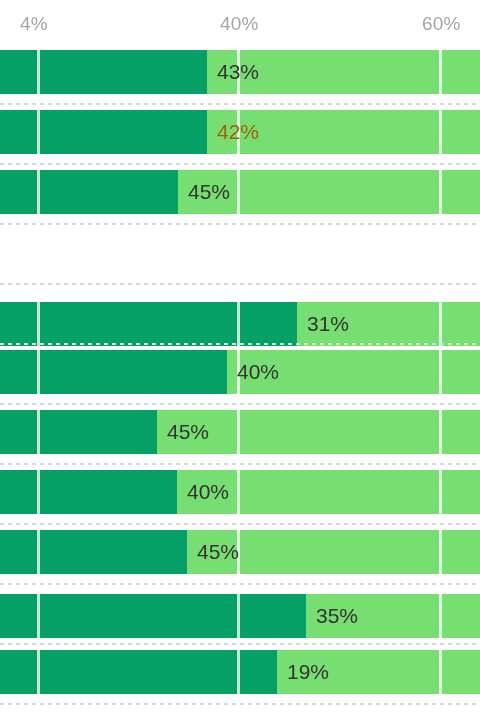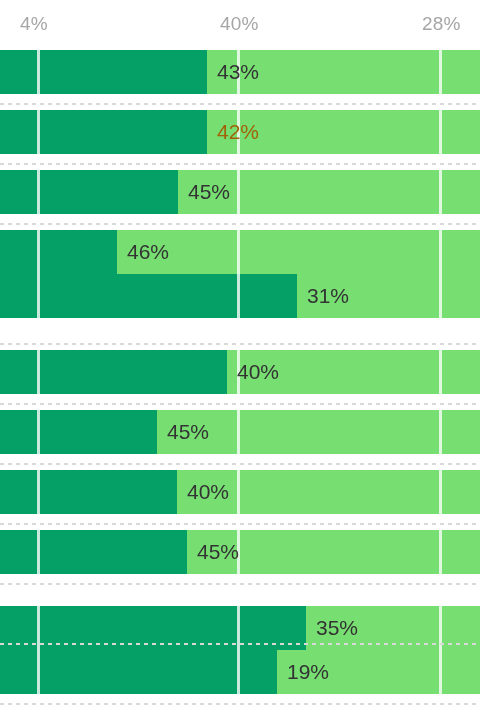--- a/index.html
+++ b/index.html
@@ -100,21 +100,21 @@
   }
 </style>
 </head>
 <body>
 
 <div id="chart-root">
 
   <div class="axis-area">
       <div class="axis-tick-label" style="left: 38px; color: rgb(166, 166, 166);">4%</div>
       <div class="axis-tick-label" style="left: 238px; color: rgb(166, 166, 166);">40%</div>
-      <div class="axis-tick-label" style="left: 440px; color: rgb(166, 166, 166);">28%</div>
+      <div class="axis-tick-label" style="left: 440px; color: rgb(166, 166, 166);">60%</div>
     </div>
 
   <div class="plot-area">
       <div class="bar-row" style="top: 0px;">
         <div class="seg seg-dark" style="width: 207px; background: rgb(5, 160, 102);"></div>
         <div class="seg seg-light" style="left: 207px; width: 273px; background: rgb(119, 222, 114);"></div>
         <div class="bar-gridline" style="left: 37px; background: rgba(255, 255, 255, 0.78);"></div>
         <div class="bar-gridline" style="left: 237px; background: rgba(255, 255, 255, 0.78);"></div>
         <div class="bar-gridline" style="left: 439px; background: rgba(255, 255, 255, 0.78);"></div>
         <div class="bar-value-label" style="left: 207px; color: rgb(51, 51, 51);">43%</div>
@@ -131,30 +131,22 @@
       <div class="row-separator" style="top: 113px;"></div>
       <div class="bar-row" style="top: 120px;">
         <div class="seg seg-dark" style="width: 178px; background: rgb(5, 160, 102);"></div>
         <div class="seg seg-light" style="left: 178px; width: 302px; background: rgb(119, 222, 114);"></div>
         <div class="bar-gridline" style="left: 37px; background: rgba(255, 255, 255, 0.78);"></div>
         <div class="bar-gridline" style="left: 237px; background: rgba(255, 255, 255, 0.78);"></div>
         <div class="bar-gridline" style="left: 439px; background: rgba(255, 255, 255, 0.78);"></div>
         <div class="bar-value-label" style="left: 178px; color: rgb(51, 51, 51);">45%</div>
       </div>
       <div class="row-separator" style="top: 173px;"></div>
-      <div class="bar-row" style="top: 180px;">
-        <div class="seg seg-dark" style="width: 117px; background: rgb(5, 160, 102);"></div>
-        <div class="seg seg-light" style="left: 117px; width: 363px; background: rgb(119, 222, 114);"></div>
-        <div class="bar-gridline" style="left: 37px; background: rgba(255, 255, 255, 0.78);"></div>
-        <div class="bar-gridline" style="left: 237px; background: rgba(255, 255, 255, 0.78);"></div>
-        <div class="bar-gridline" style="left: 439px; background: rgba(255, 255, 255, 0.78);"></div>
-        <div class="bar-value-label" style="left: 117px; color: rgb(51, 51, 51);">46%</div>
-      </div>
       <div class="row-separator" style="top: 233px;"></div>
-      <div class="bar-row" style="top: 224px; text-decoration: underline;">
+      <div class="bar-row" style="top: 252px; text-decoration: underline;">
         <div class="seg seg-dark" style="width: 297px; background: rgb(5, 160, 102);"></div>
         <div class="seg seg-light" style="left: 297px; width: 183px; background: rgb(119, 222, 114);"></div>
         <div class="bar-gridline" style="left: 37px; background: rgba(255, 255, 255, 0.78);"></div>
         <div class="bar-gridline" style="left: 237px; background: rgba(255, 255, 255, 0.78);"></div>
         <div class="bar-gridline" style="left: 439px; background: rgba(255, 255, 255, 0.78);"></div>
         <div class="bar-value-label" style="left: 297px; color: rgb(51, 51, 51);">31%</div>
       </div>
       <div class="row-separator" style="top: 293px;"></div>
       <div class="bar-row" style="top: 300px;">
         <div class="seg seg-dark" style="width: 227px; background: rgb(5, 160, 102);"></div>
@@ -185,21 +177,21 @@
       <div class="row-separator" style="top: 473px;"></div>
       <div class="bar-row" style="top: 480px;">
         <div class="seg seg-dark" style="width: 187px; background: rgb(5, 160, 102);"></div>
         <div class="seg seg-light" style="left: 187px; width: 293px; background: rgb(119, 222, 114);"></div>
         <div class="bar-gridline" style="left: 37px; background: rgba(255, 255, 255, 0.78);"></div>
         <div class="bar-gridline" style="left: 237px; background: rgba(255, 255, 255, 0.78);"></div>
         <div class="bar-gridline" style="left: 439px; background: rgba(255, 255, 255, 0.78);"></div>
         <div class="bar-value-label" style="left: 187px; color: rgb(51, 51, 51);">45%</div>
       </div>
       <div class="row-separator" style="top: 533px;"></div>
-      <div class="bar-row" style="top: 556px;">
+      <div class="bar-row" style="top: 544px;">
         <div class="seg seg-dark" style="width: 306px; background: rgb(5, 160, 102);"></div>
         <div class="seg seg-light" style="left: 306px; width: 174px; background: rgb(119, 222, 114);"></div>
         <div class="bar-gridline" style="left: 37px; background: rgba(255, 255, 255, 0.78);"></div>
         <div class="bar-gridline" style="left: 237px; background: rgba(255, 255, 255, 0.78);"></div>
         <div class="bar-gridline" style="left: 439px; background: rgba(255, 255, 255, 0.78);"></div>
         <div class="bar-value-label" style="left: 306px; color: rgb(51, 51, 51);">35%</div>
       </div>
       <div class="row-separator" style="top: 593px;"></div>
       <div class="bar-row" style="top: 600px;">
         <div class="seg seg-dark" style="width: 277px; background: rgb(5, 160, 102);"></div>

